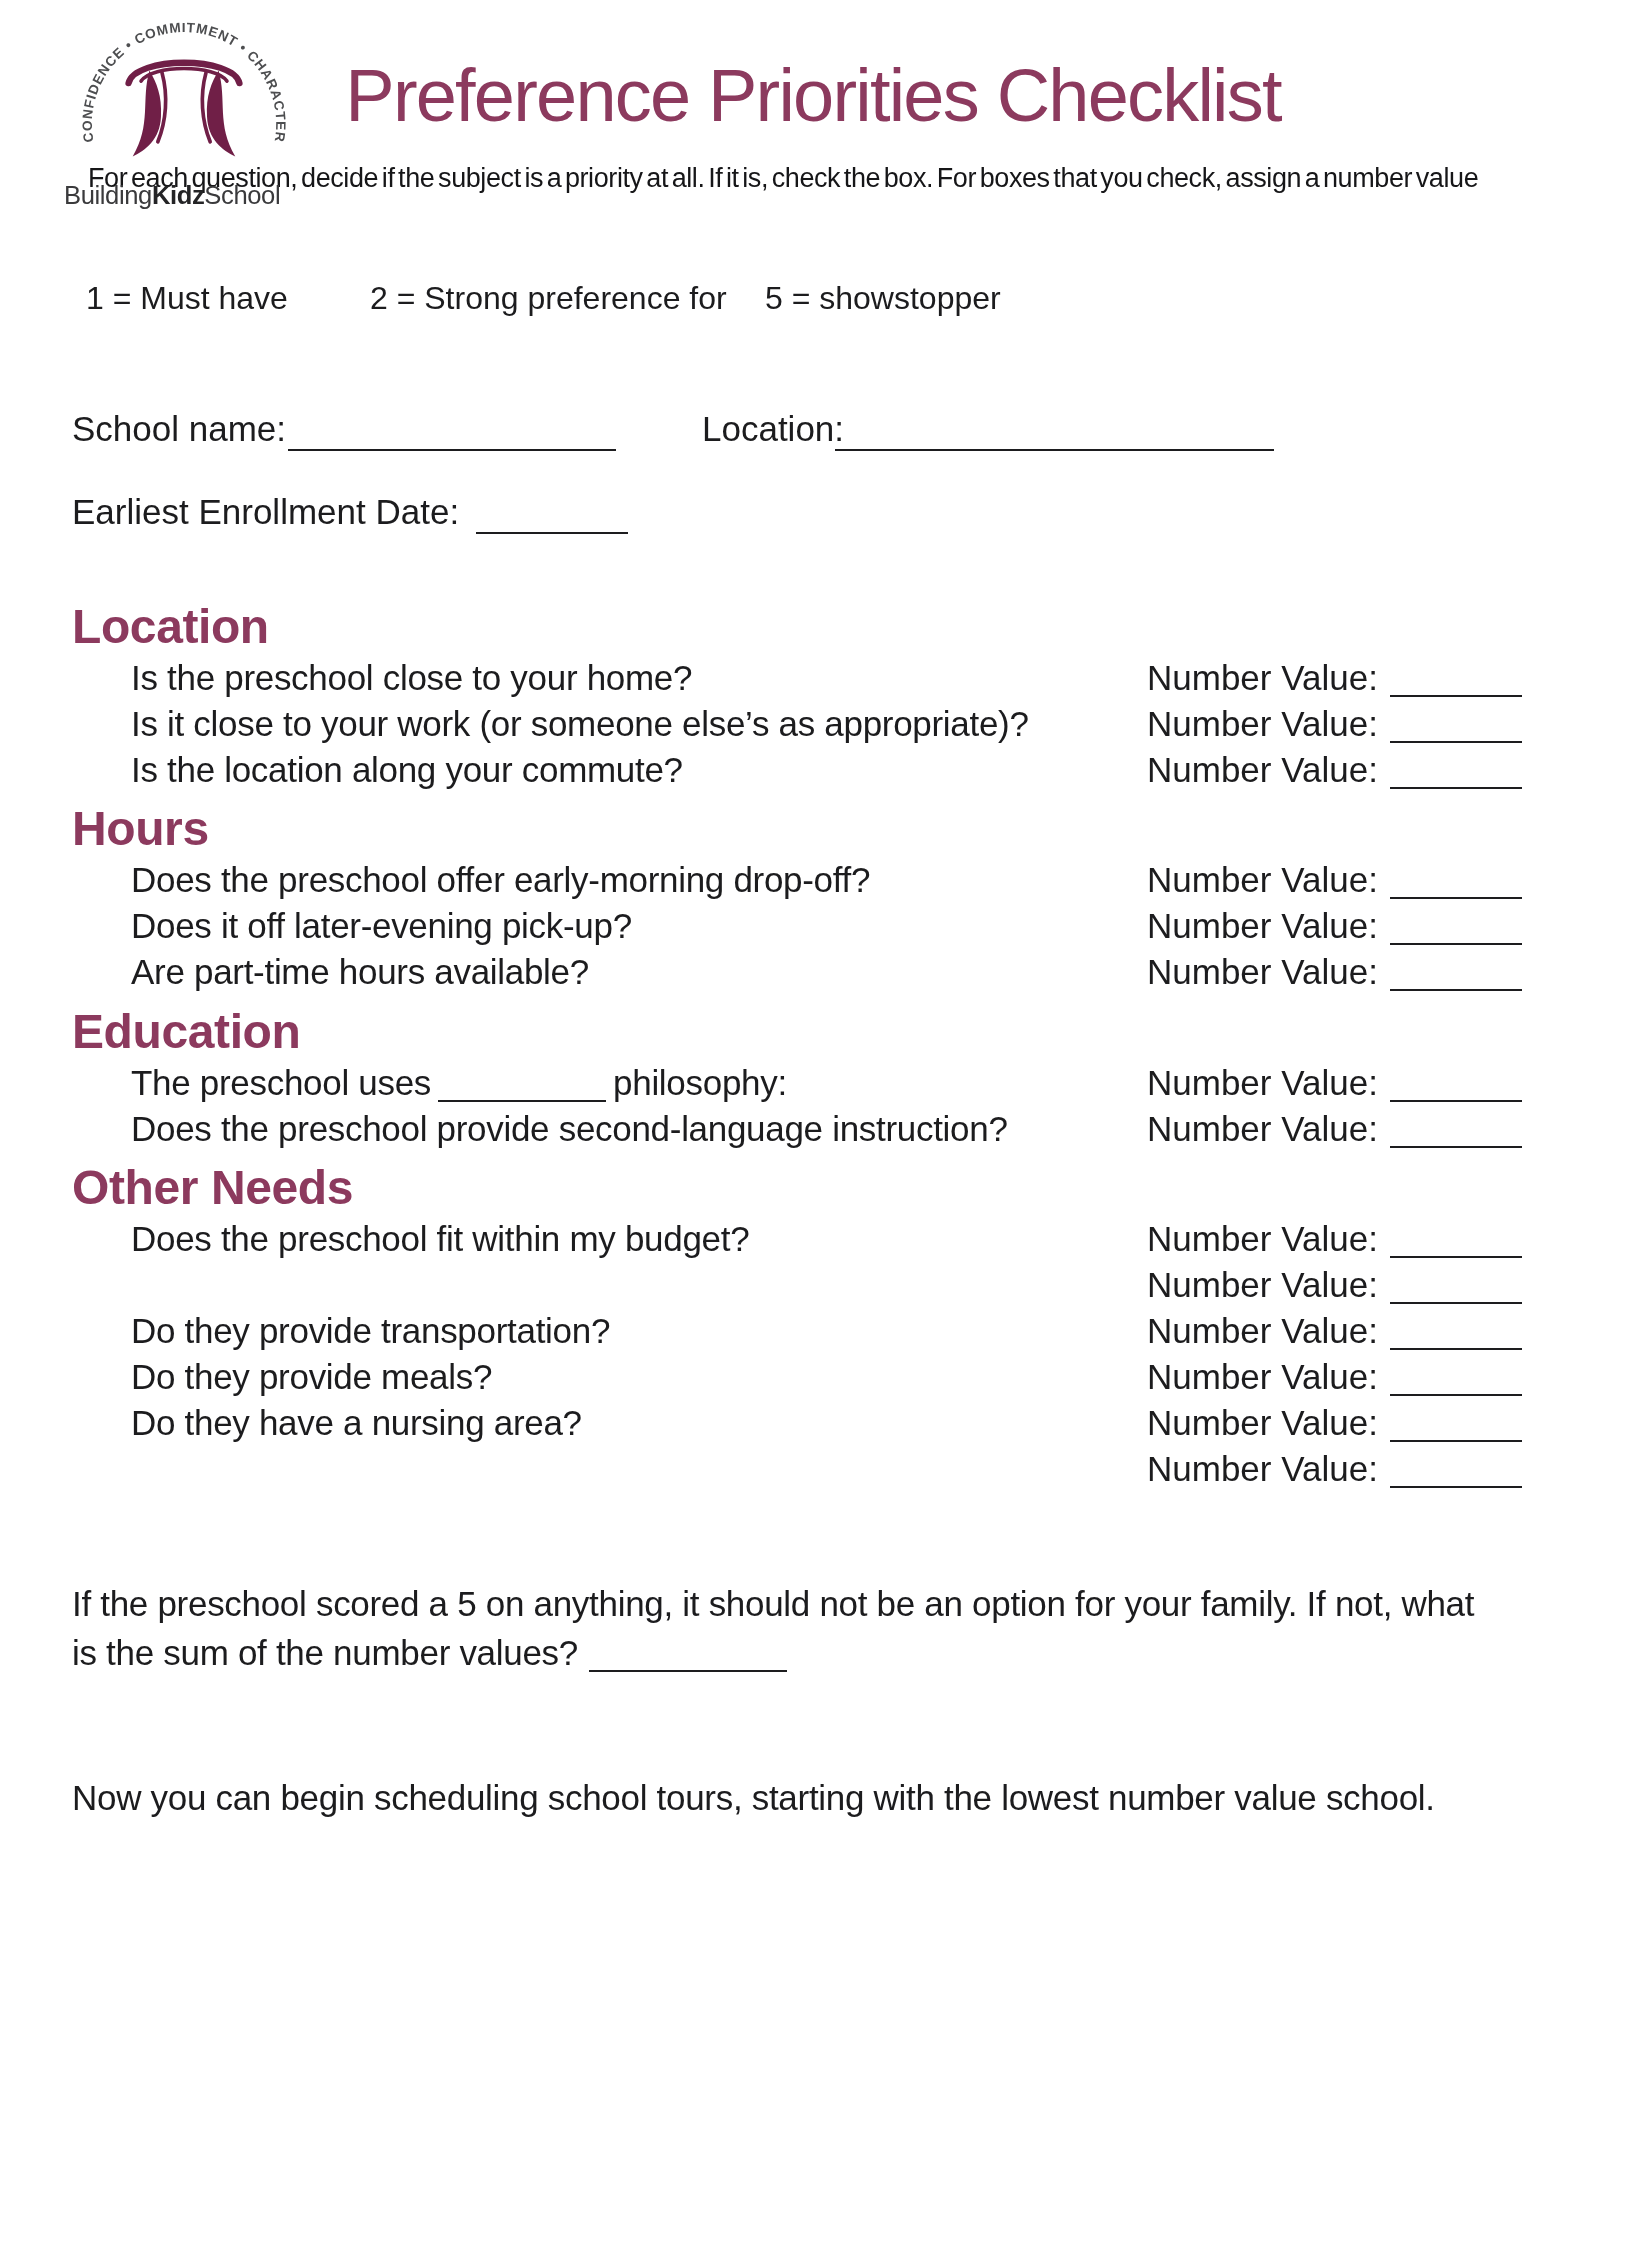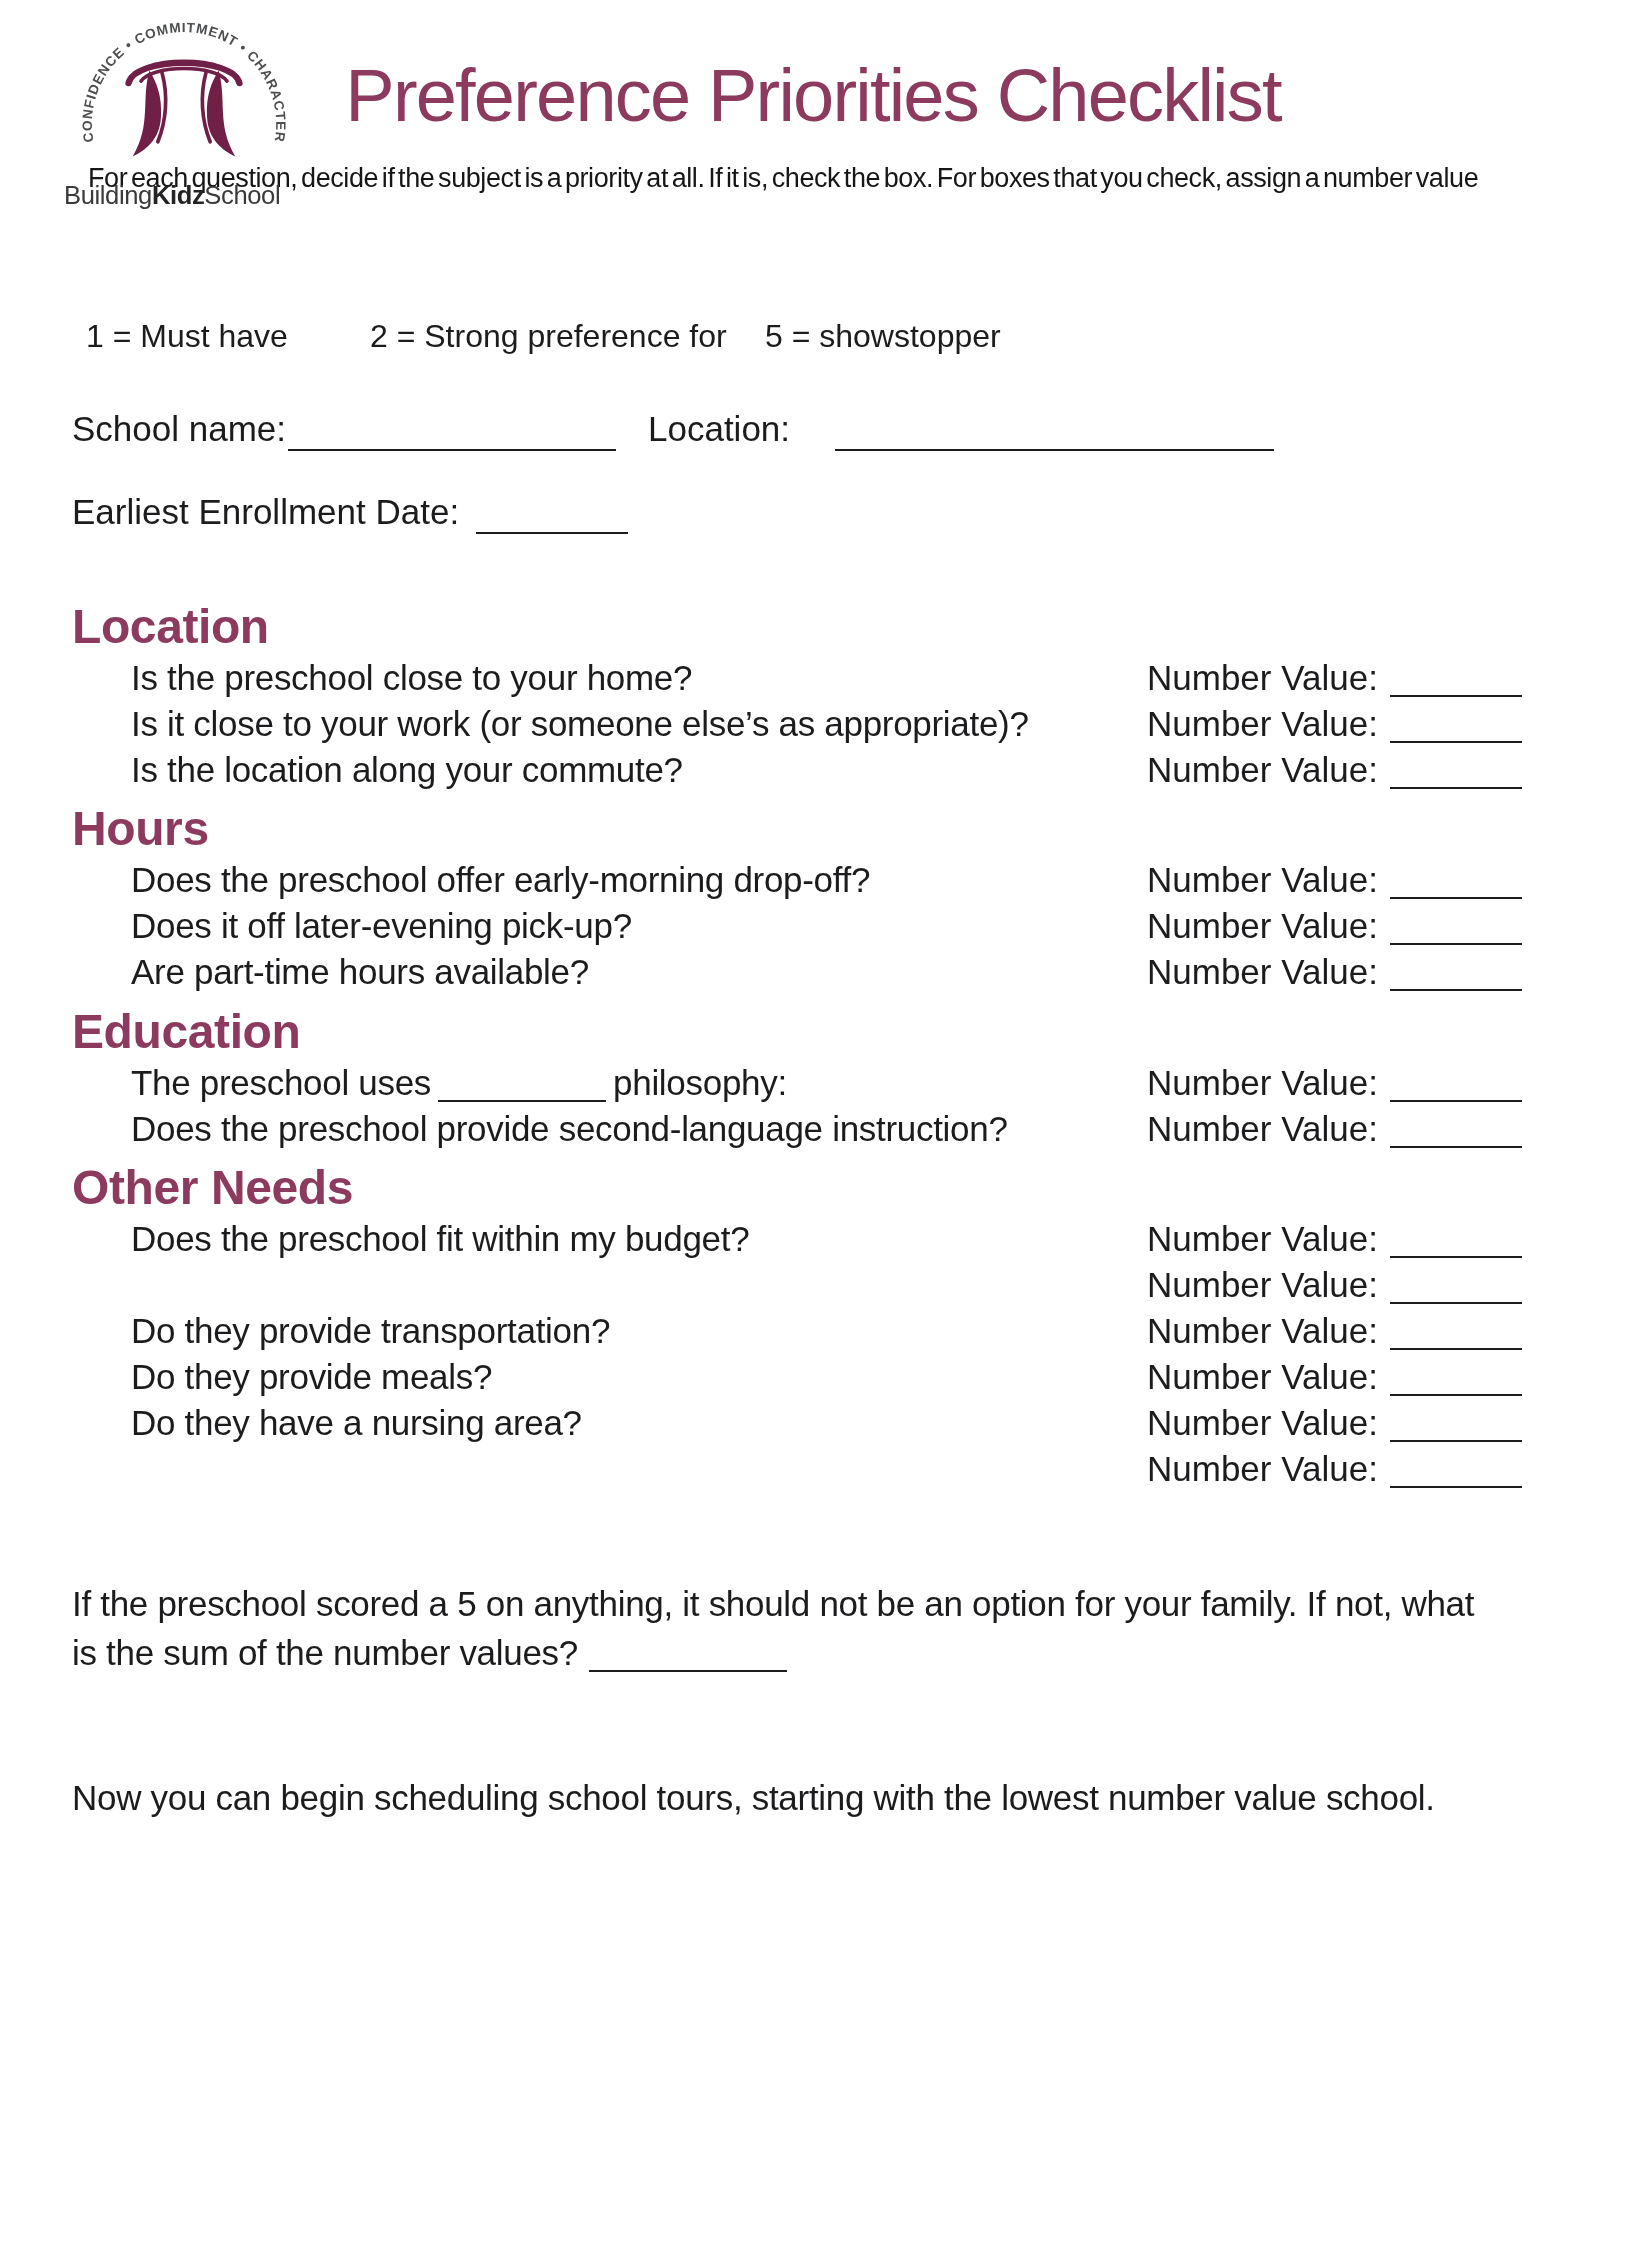--- a/index.html
+++ b/index.html
@@ -25,34 +25,34 @@
     letter-spacing:-1.8px;color:#8c3a5e;
   }
   .intro{
     margin:25px 0 0 88px;
     font-size:27px;letter-spacing:-0.4px;word-spacing:-3.5px;
     white-space:nowrap;color:#161618;
   }
 
   
   .legend{position:relative;height:41px;margin-top:86px;font-size:32px;}
-  .legend span{position:absolute;top:0;white-space:nowrap;margin-top:38px;}
+  .legend span{position:absolute;top:0;white-space:nowrap;}
   .legend span:nth-child(1){left:86px;}
   .legend span:nth-child(2){left:370px;}
   .legend span:nth-child(3){left:765px;}
   .legend span:nth-child(4){left:1190px;}
 
   
   .blank{display:inline-block;border-bottom:2.6px solid #1d1d1f;}
   .field-row{position:relative;height:46px;font-size:35px;}
   .school-row{margin-top:88px;}
   .enroll-row{margin-top:37px;padding-left:35px;}
   [data-name="school-name-label"]{position:absolute;left:72px;top:0;}
   [data-name="school-name-blank"]{position:absolute;left:288px;width:328px;top:5.3px;height:35px;}
-  [data-name="location-label"]{position:absolute;left:648px;top:0;}
+  [data-name="location-label"]{position:absolute;left:702px;top:0;}
   [data-name="location-blank"]{position:absolute;left:835px;width:439px;top:5.3px;height:35px;}
   [data-name="enrollment-date-label"]{position:absolute;left:72px;top:0;}
   [data-name="enrollment-date-blank"]{position:absolute;left:476px;width:152px;top:5.3px;height:35px;}
 
   
   main{margin-top:64px;}
   section h2{
     margin:8.8px 0 5.3px 72px;
     font-size:48px;font-weight:600;line-height:1.05;
     color:#8c3a5e;letter-spacing:-0.4px;

